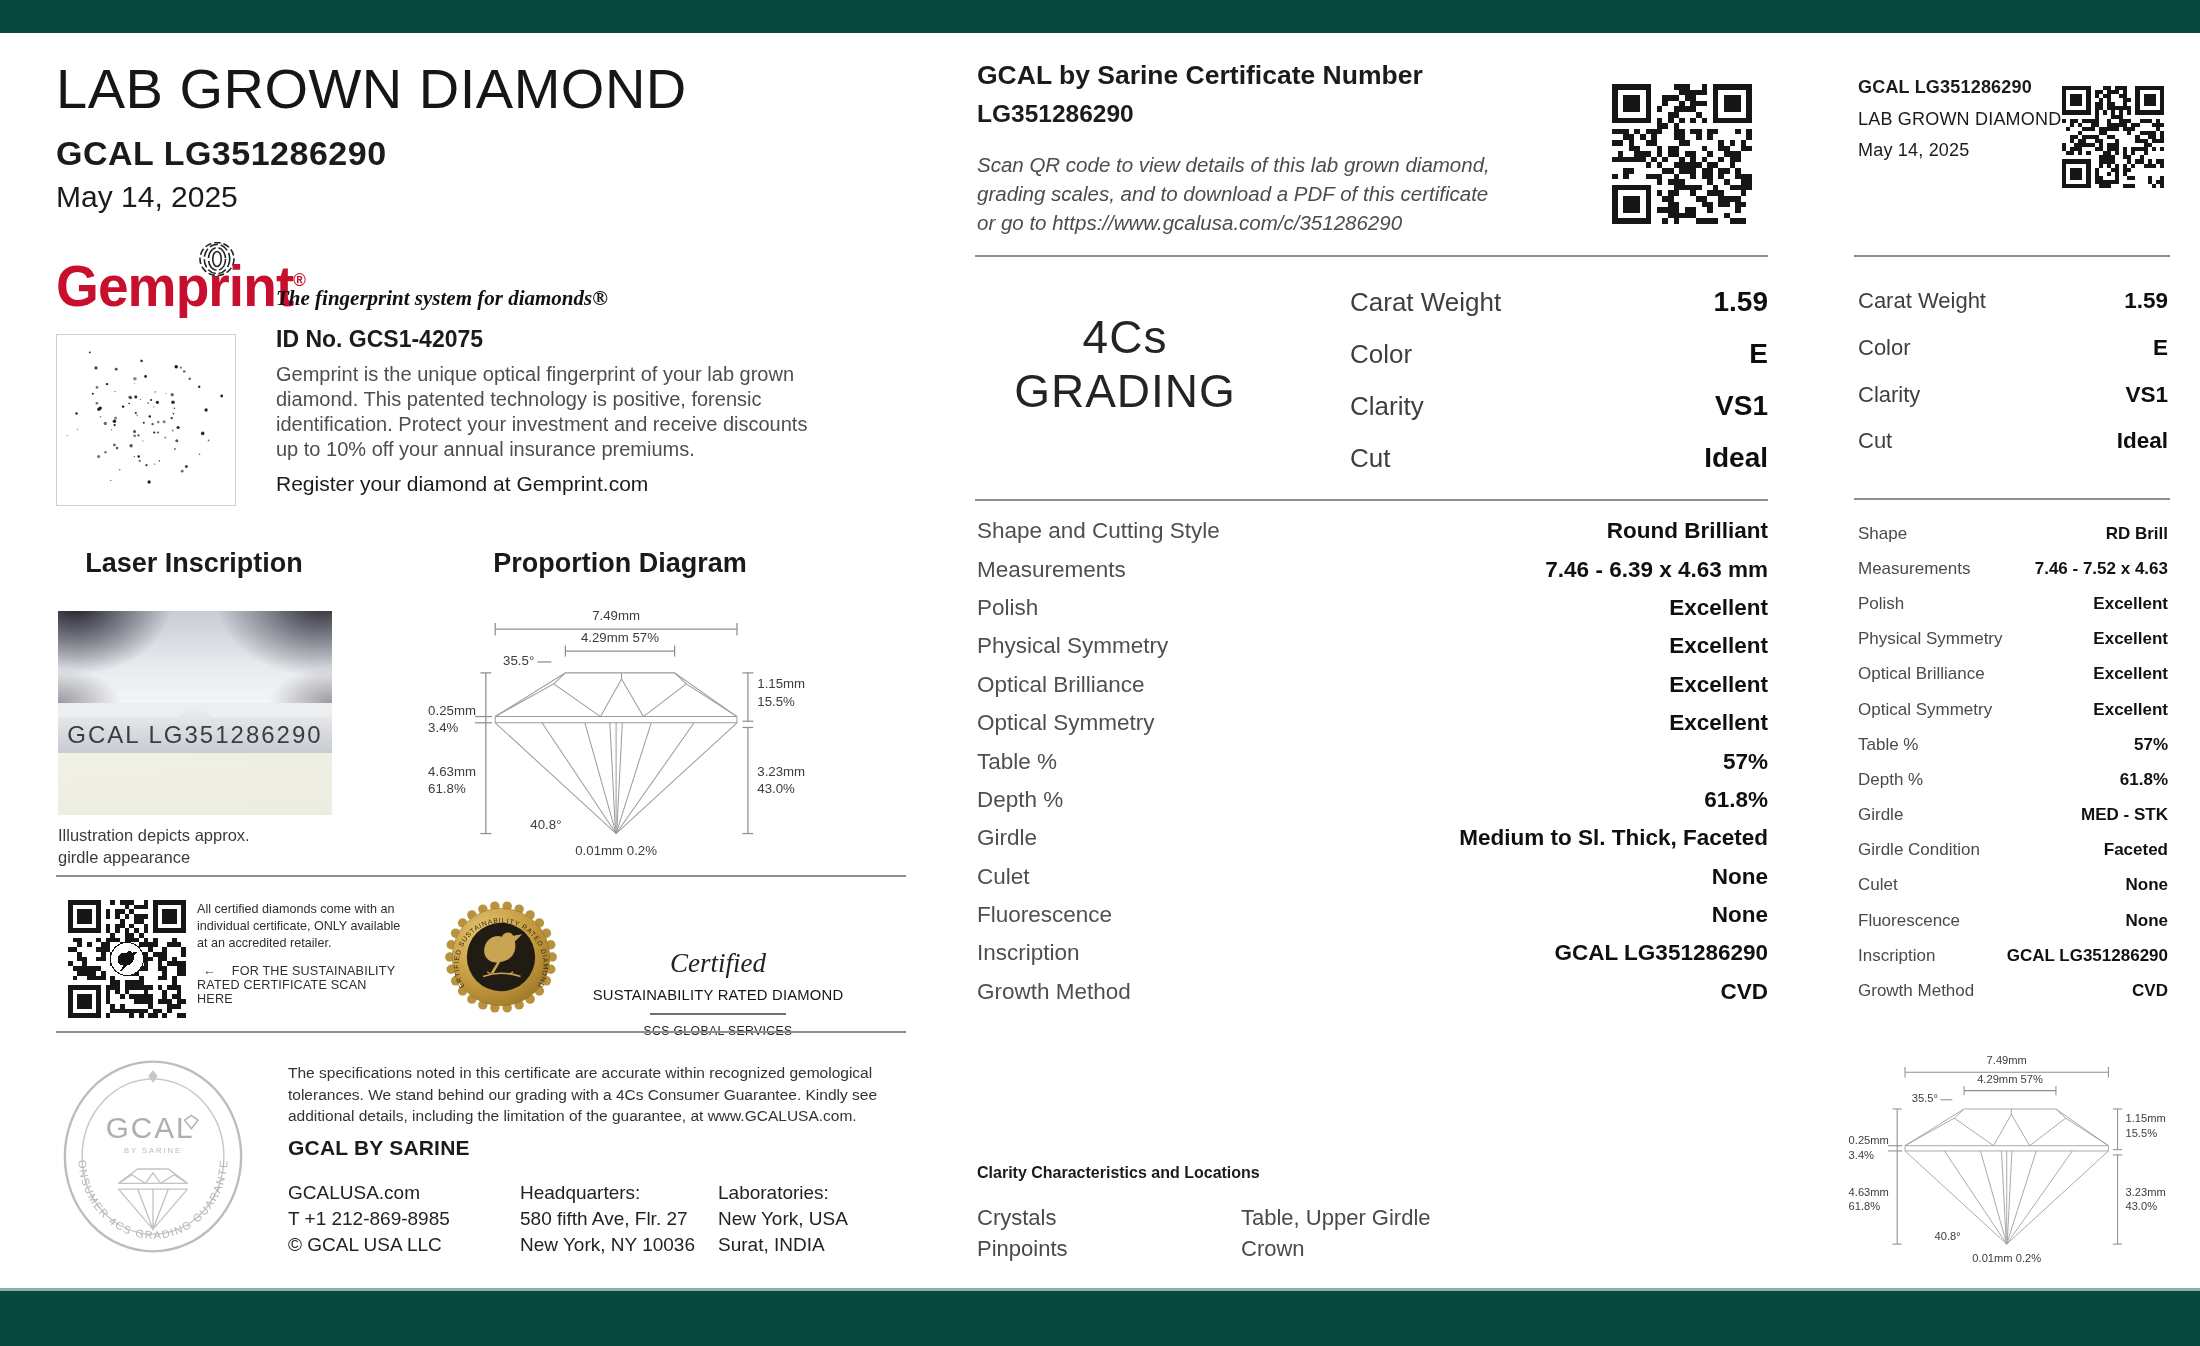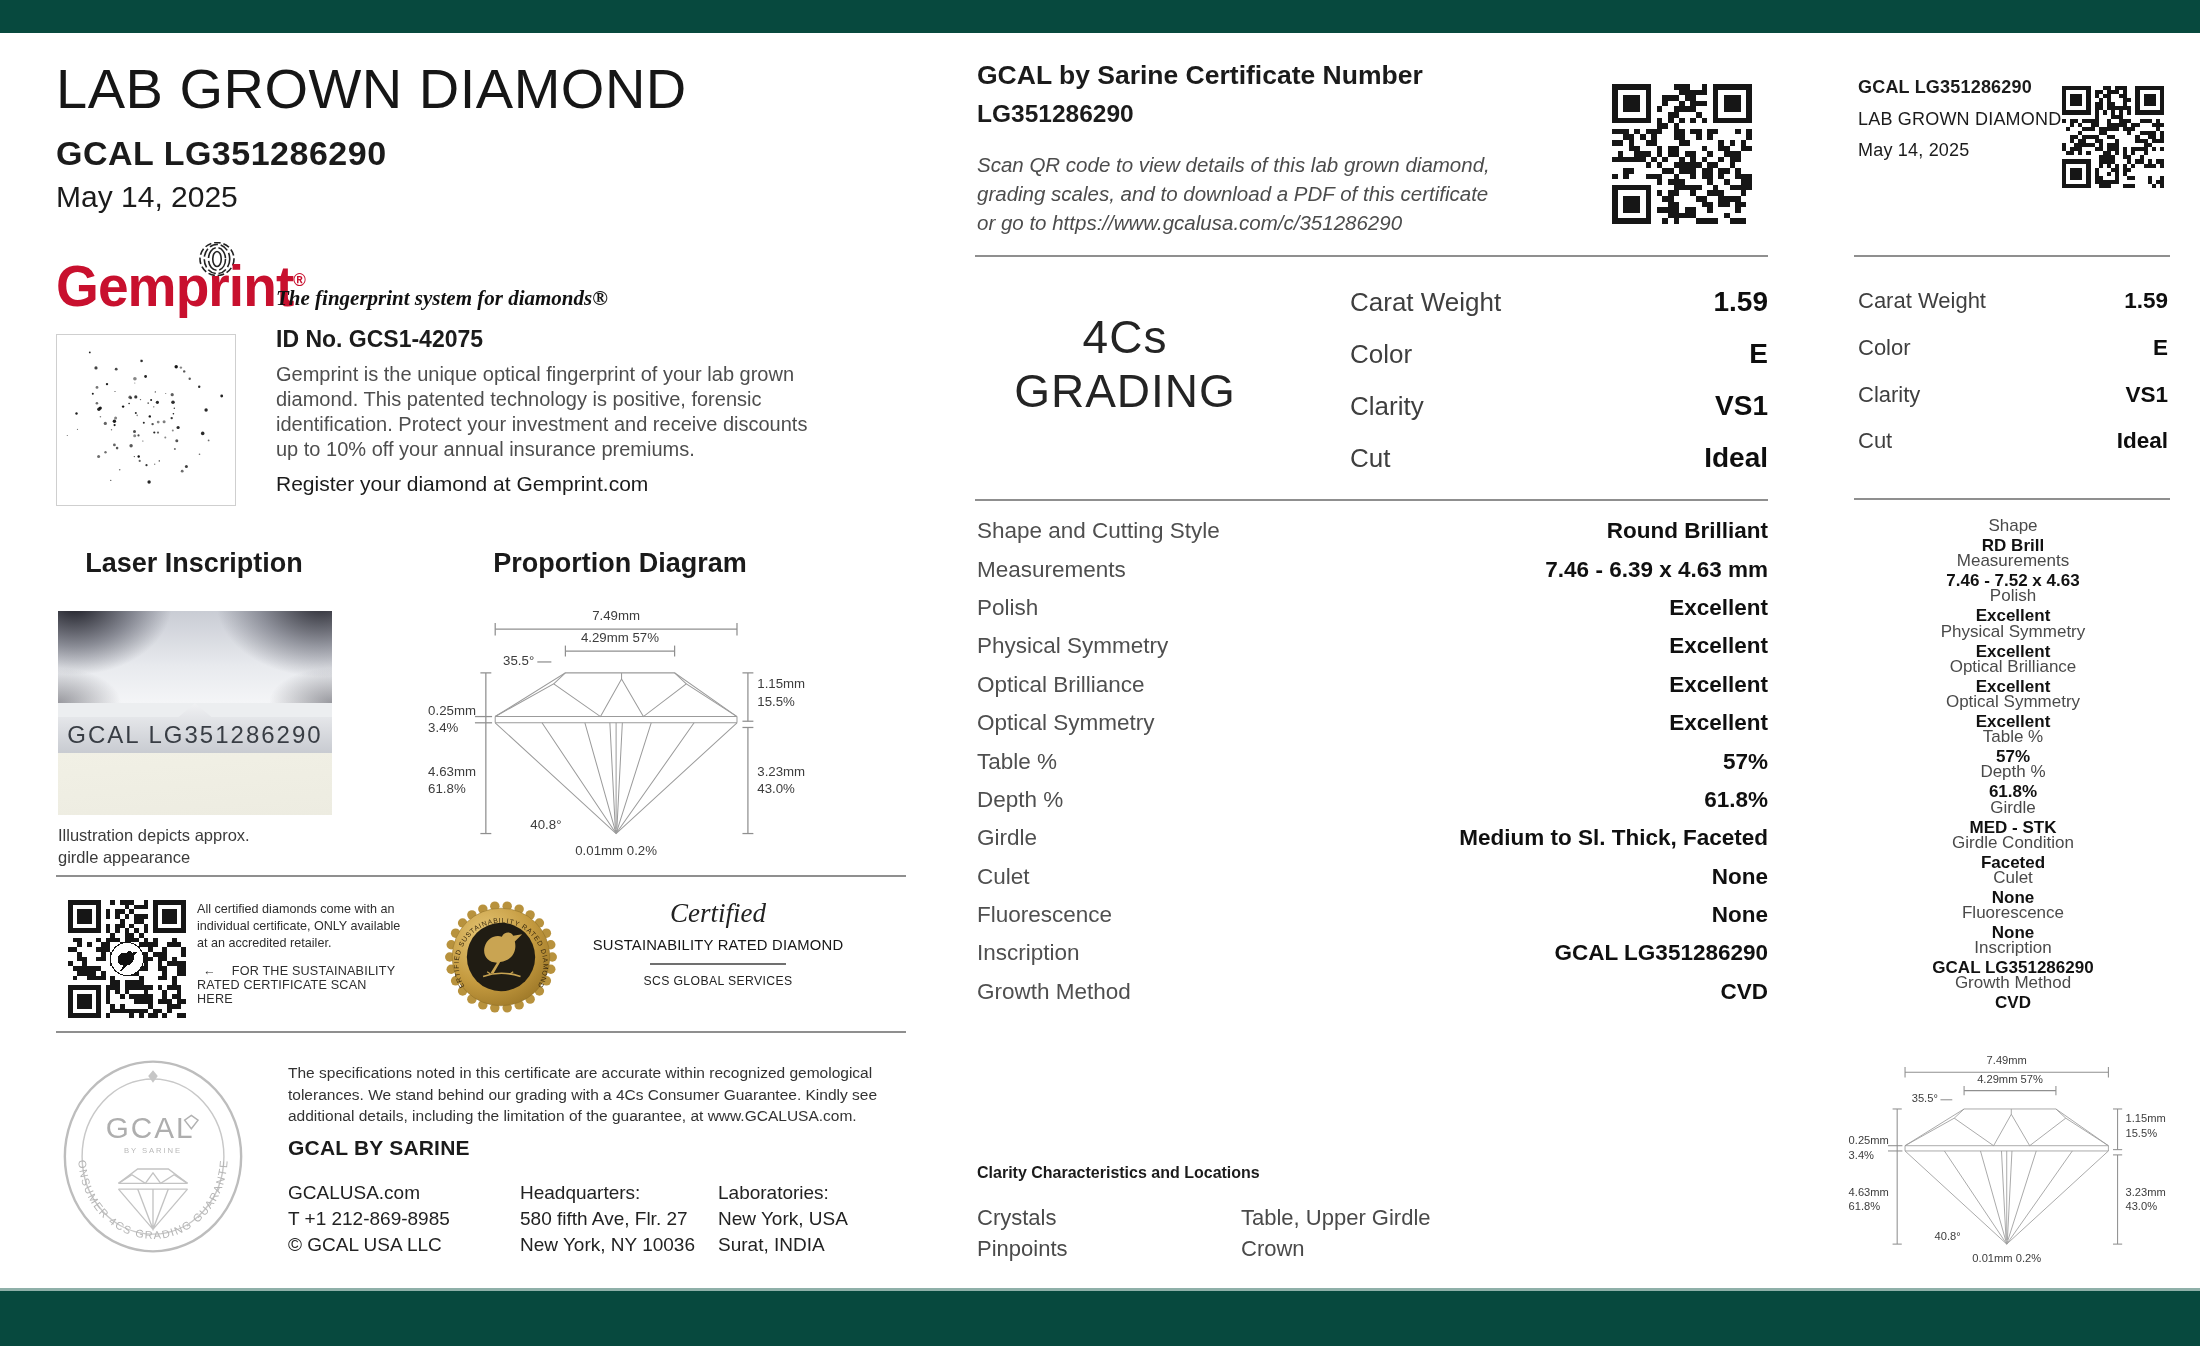--- a/index.html
+++ b/index.html
@@ -58,21 +58,21 @@
   .mrow .mv{font-size:22.5px;font-weight:bold;color:#101010;}
   .cvd{font-size:22.5px;line-height:29px;color:#3f3f3f;}
   .clhead{font-size:16px;font-weight:bold;}
   .clrow{height:31px;display:flex;align-items:center;font-size:22px;color:#4a4a4a;}
   .clrow .cl{width:264px;}
   .stubhead div{font-size:18px;line-height:31.5px;letter-spacing:.2px;}
   .stubhead .b{font-weight:bold;}
   .sgrow{height:46.7px;display:flex;justify-content:space-between;align-items:center;}
   .sgrow .gl{font-size:22px;color:#3f3f3f;}
   .sgrow .gv{font-size:22.5px;font-weight:bold;color:#0e0e0e;}
-  .srow{height:35.2px;display:flex;justify-content:space-between;align-items:center;flex-direction:column;}
+  .srow{height:35.2px;display:flex;justify-content:space-between;align-items:center;}
   .srow .ml{font-size:17px;color:#4a4a4a;}
   .srow .mv{font-size:17px;font-weight:bold;color:#111;}
   svg text{font-family:"Liberation Sans",sans-serif;}
   .qr svg{display:block;width:100%;height:100%;}
 </style>
 </head>
 <body>
 
 <div class="page">
   <div class="bar topbar"></div>
@@ -614,21 +614,21 @@
       <circle cx="75" cy="75" r="60" fill="url(#gg)" stroke="#8a6b26" stroke-width="0.6"></circle>
       <path id="gsArc" d="M 30 111 A 52 52 0 1 1 120 111" fill="none"></path>
       <text font-size="8.5" fill="#39290e" letter-spacing="1"><textPath href="#gsArc" startOffset="50%" text-anchor="middle">CERTIFIED SUSTAINABILITY RATED DIAMONDS</textPath></text>
       <circle cx="75" cy="75" r="42" fill="#201c13"></circle>
       <path d="M62 95 L70 82 C58 82 52 72 55 62 C58 52 68 47 76 50 C79 44 87 43 90 49 L101 47 L92 56 C95 68 88 80 74 81 L66 95 Z" fill="#c9a452"></path>
       <path d="M53 99 Q75 91 99 99" stroke="#c9a452" stroke-width="2" fill="none"></path>
       <path d="M62 96 l-4 -3 M86 96 l4 -3" stroke="#c9a452" stroke-width="1.5" fill="none"></path>
     </svg>
   </div>
 
-  <div class="ab" style="left:584px;top:898px;width:268px;text-align:center;">
+  <div class="ab" style="left:584px;top:948px;width:268px;text-align:center;">
     <div class="certified">Certified</div>
     <div class="rated">SUSTAINABILITY RATED DIAMOND</div>
     <div class="scsline"></div>
     <div class="scs">SCS GLOBAL SERVICES</div>
   </div>
 
   <div class="hr" style="left:56px;top:1031px;width:850px;"></div>
 
   <div class="ab" style="left:57px;top:1054px;width:192px;height:206px;">
     <svg viewBox="0 0 200 215" width="192" height="206">

